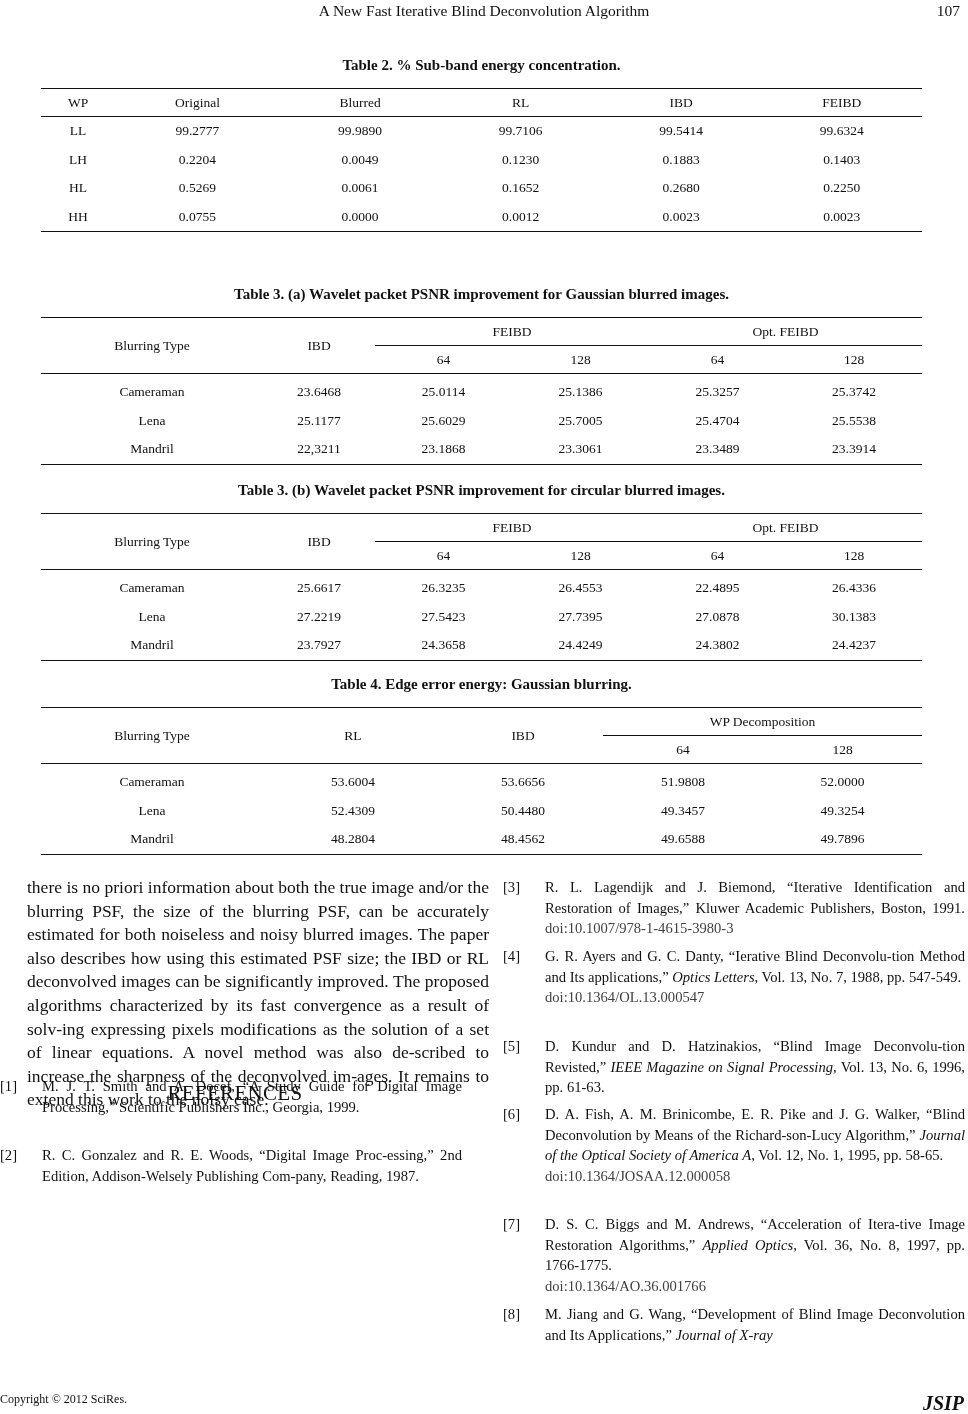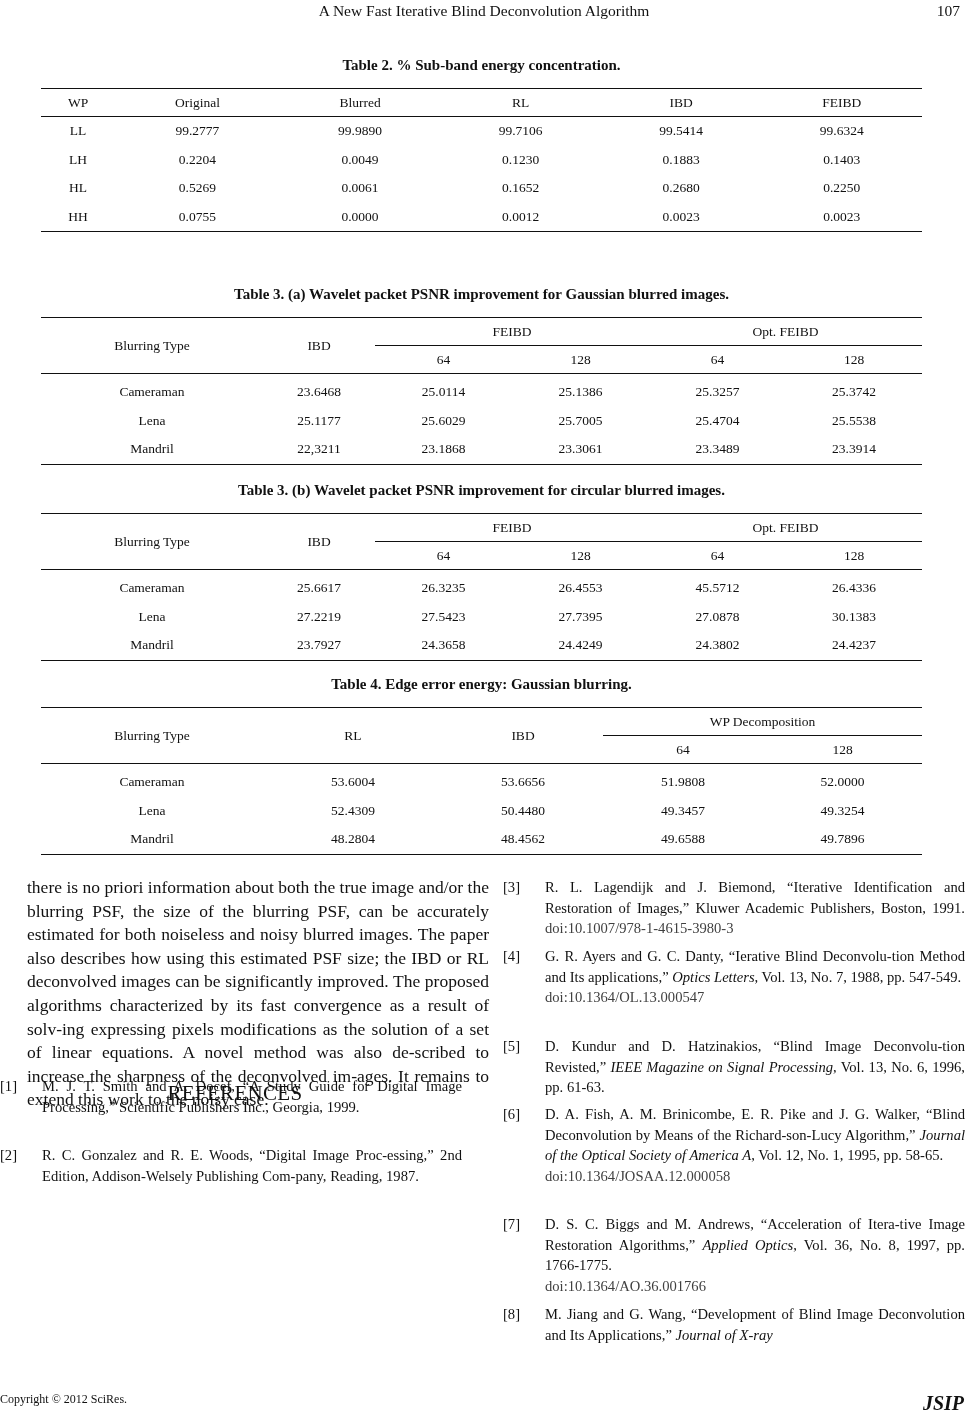--- a/index.html
+++ b/index.html
@@ -175,21 +175,21 @@
         <th>64</th>
         <th>128</th>
       </tr>
     </thead>
     <tbody>
       <tr>
         <td>Cameraman</td>
         <td>25.6617</td>
         <td>26.3235</td>
         <td>26.4553</td>
-        <td>45.5712</td>
+        <td>22.4895</td>
         <td>26.4336</td>
       </tr>
       <tr>
         <td>Lena</td>
         <td>27.2219</td>
         <td>27.5423</td>
         <td>27.7395</td>
         <td>27.0878</td>
         <td>30.1383</td>
       </tr>

